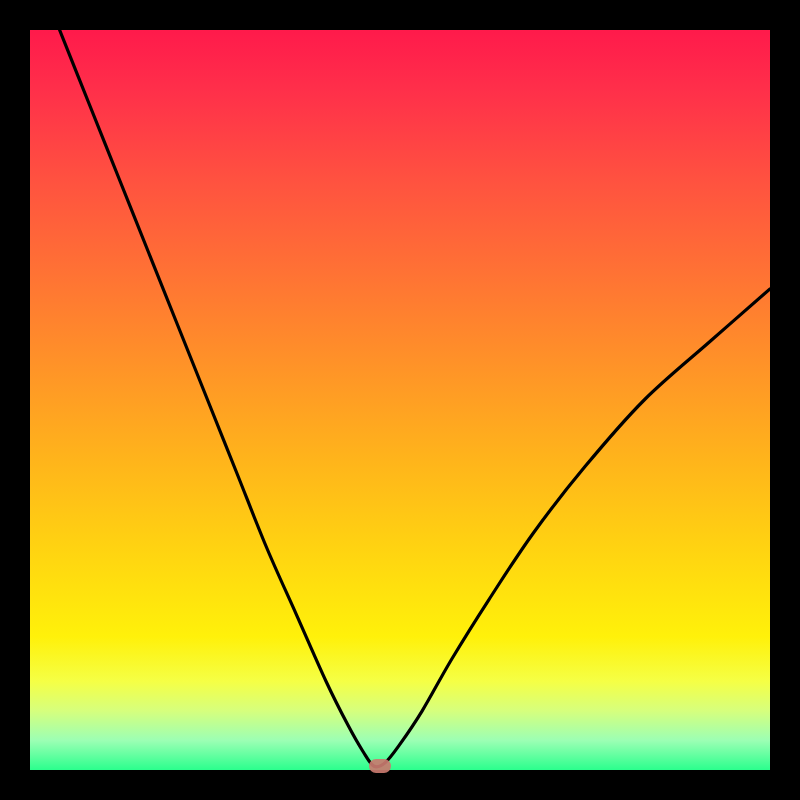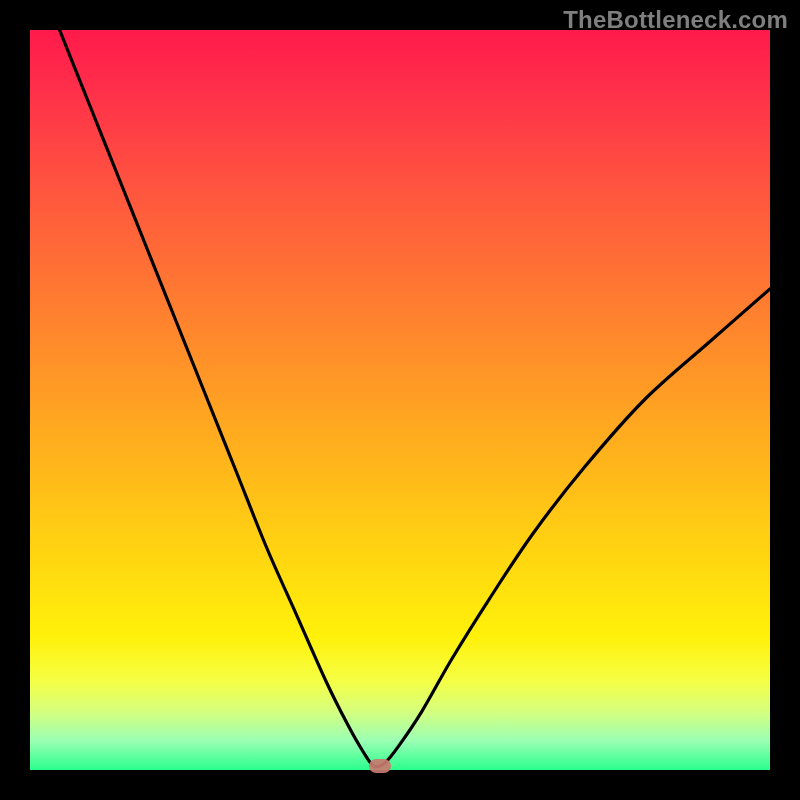--- a/index.html
+++ b/index.html
@@ -63,21 +63,20 @@
     background: #c97a6f;
     opacity: 0.92;
     transform: translate(-50%, -50%);
   }
 </style>
 </head>
 <body>
 
 <div class="frame">
 
-  <div class="watermark">TheBottleneck.com</div>
 
   <div class="plot-area">
 
     <svg class="curve" viewBox="0 0 740 740" preserveAspectRatio="none">
       <path id="curve-path" d="M 29.6 0 C 34.53333333333333 12.333333333333334 49.333333333333336 49.33333333333333 59.2 74 C 69.06666666666666 98.66666666666667 78.93333333333334 123.33333333333333 88.8 148 C 98.66666666666666 172.66666666666666 108.53333333333333 197.33333333333334 118.4 222 C 128.26666666666668 246.66666666666666 138.13333333333333 271.3333333333333 148 296 C 157.86666666666667 320.6666666666667 167.73333333333332 345.3333333333333 177.6 370 C 187.46666666666667 394.6666666666667 197.33333333333334 419.3333333333333 207.20000000000002 444 C 217.0666666666667 468.6666666666667 226.93333333333334 494.56666666666666 236.8 518 C 246.66666666666669 541.4333333333334 256.5333333333333 562.4 266.4 584.6 C 276.26666666666665 606.8000000000001 287.3666666666667 632.7 296 651.2 C 304.6333333333333 669.7 312.0333333333333 683.8833333333333 318.2 695.6 C 324.3666666666667 707.3166666666667 328.68333333333334 714.7166666666667 333 721.5 C 337.31666666666666 728.2833333333333 340.40000000000003 734.4499999999999 344.1 736.3 C 347.8 738.15 350.8833333333333 736.3 355.2 732.6 C 359.51666666666665 728.9000000000001 363.8333333333333 722.7333333333333 370 714.1 C 376.1666666666667 705.4666666666667 383.5666666666667 694.9833333333333 392.20000000000005 680.8 C 400.83333333333337 666.6166666666666 410.69999999999993 647.5 421.79999999999995 629 C 432.9 610.5 445.23333333333335 590.7666666666667 458.8 569.8 C 472.3666666666667 548.8333333333333 487.16666666666674 525.4 503.20000000000005 503.2 C 519.2333333333333 481 536.5 458.8 555 436.6 C 573.5 414.40000000000003 593.2333333333332 390.9666666666667 614.1999999999999 370 C 635.1666666666666 349.0333333333333 659.8333333333334 329.3 680.8000000000001 310.8 C 701.7666666666668 292.3 730.1333333333333 267.6333333333333 740 259" fill="none" stroke="#000" stroke-width="3.2" stroke-linecap="round"></path>
     </svg>
 
     <div class="marker" id="min-marker" style="left: 350.02px; top: 735.56px; background: rgb(201, 122, 111);"></div>
   </div>
 </div>

